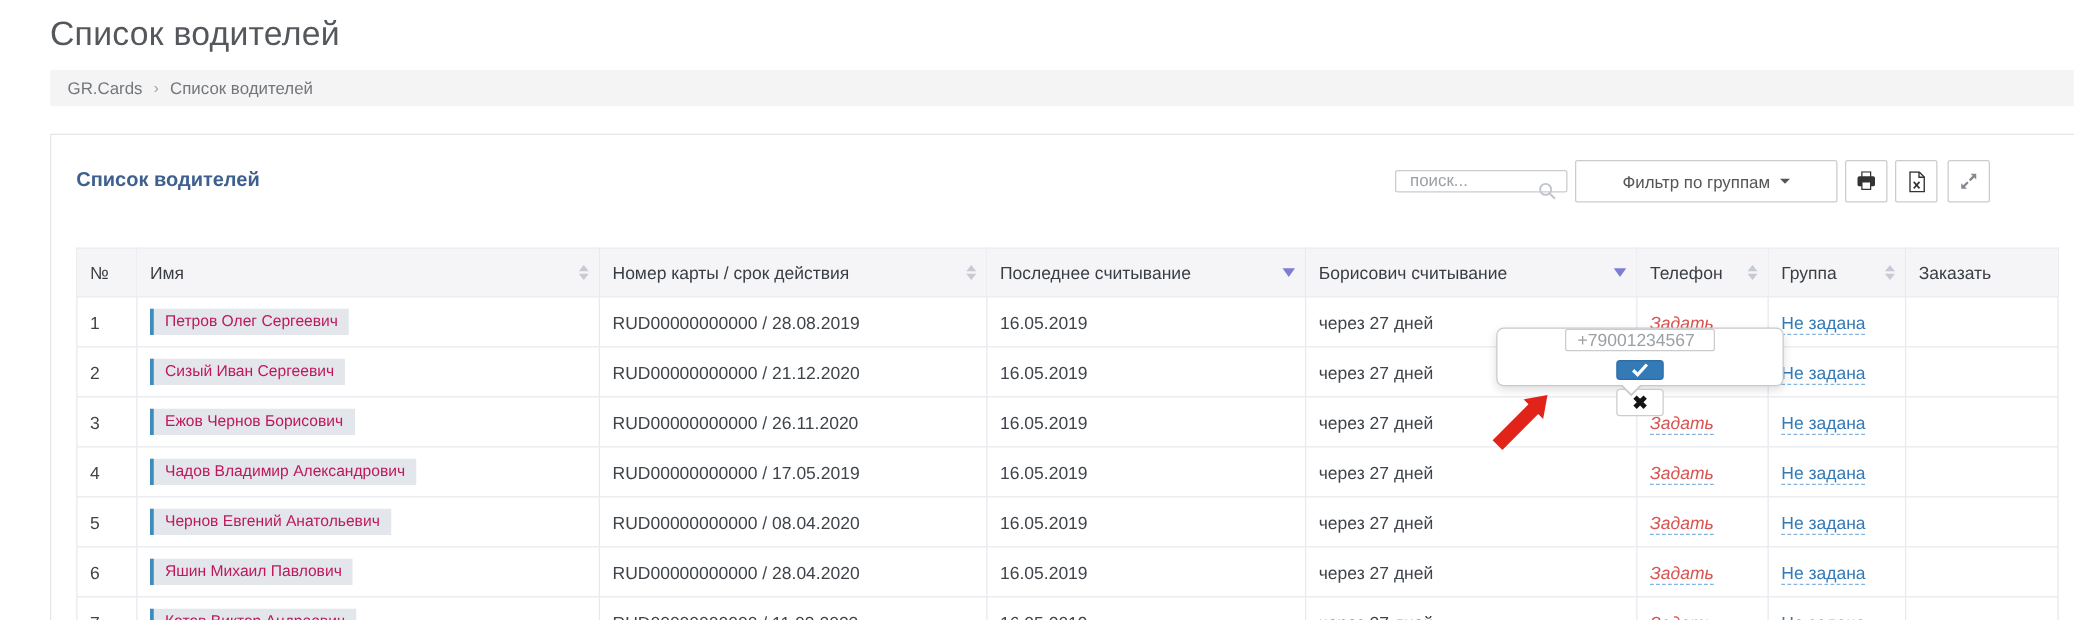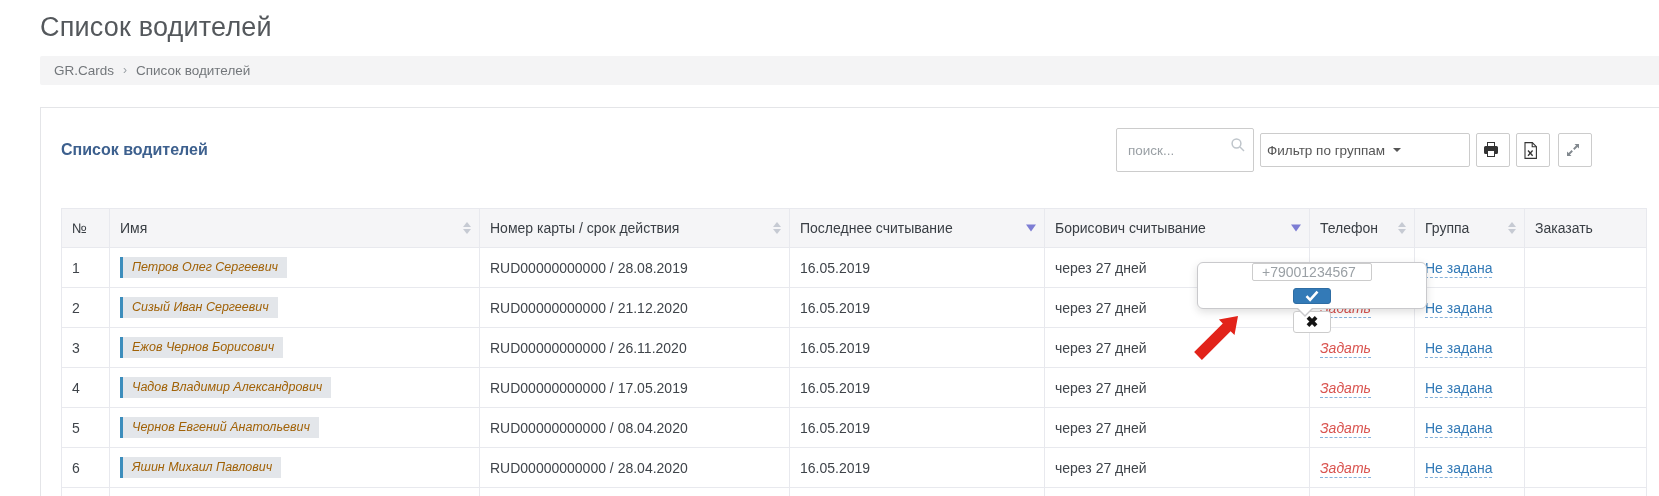--- a/index.html
+++ b/index.html
@@ -10,43 +10,43 @@
   .breadcrumb{margin:0 18px;background:#f4f4f5;padding:7px 14px;font-size:13.5px;color:#73777b;
               display:flex;align-items:flex-start;gap:9px;border-radius:2px;}
   .breadcrumb a{color:#73777b;text-decoration:none;}
   .breadcrumb .sep{color:#9aa0a5;font-size:12px;}
   
   .panel{margin:22px 18px 0;border:1px solid #e4e5e8;background:#fff;height:520px;box-sizing:border-box;}
   .panel-head{display:flex;justify-content:space-between;align-items:center;padding:20px 20px 12px;}
   .panel-title{font-size:16px;font-weight:bold;color:#3d608e;}
   .controls{display:flex;align-items:center;gap:6px;margin-right:50px;}
   .searchbox{position:relative;}
-  .searchbox input{width:138px;height:44px;box-sizing:border-box;border:1px solid #ccc;border-radius:2px;
+  .searchbox input{width:138px;height:18px;box-sizing:border-box;border:1px solid #ccc;border-radius:2px;
                    padding:6px 30px 6px 11px;font-size:13.5px;font-family:inherit;color:#4d7c0f;outline:none;}
   .searchbox input::placeholder{color:#9aa0a5;}
   .searchbox .mag{position:absolute;right:8px;top:9px;}
   .btn{height:34px;box-sizing:border-box;background:#fff;border:1px solid #ccc;border-radius:2px;
-       display:flex;align-items:center;cursor:pointer;font-family:inherit;}
+       display:flex;align-items:center;justify-content:center;cursor:pointer;font-family:inherit;}
   .btn-filter{width:210px;font-size:13.5px;color:#555;gap:8px;}
   .caret{width:0;height:0;border-left:4px solid transparent;border-right:4px solid transparent;border-top:4px solid #555;}
   .btn-icon{width:34px;}
   .btn-expand{margin-left:2px;}
   
   table.grid{border-collapse:collapse;table-layout:fixed;margin:24px 20px 0;width:1586px;}
   .grid th,.grid td{border:1px solid #e8e9ee;font-size:14px;text-align:left;box-sizing:border-box;}
   .grid th{background:#f5f5f7;color:#393e44;font-weight:400;padding:11px 10px;position:relative;}
   .grid td{padding:9px 10px;color:#3f444a;background:#fff;height:38px;}
   col.w-num{width:48px}col.w-name{width:370px}col.w-card{width:310px}col.w-last{width:255px}
   col.w-next{width:265px}col.w-phone{width:105px}col.w-group{width:110px}
   .sort{position:absolute;right:8px;top:50%;transform:translateY(-50%);display:flex;flex-direction:column;gap:2px;}
   .sort .tri-up{width:0;height:0;border-left:4px solid transparent;border-right:4px solid transparent;border-bottom:5px solid #c6cad3;}
   .sort .tri-down{width:0;height:0;border-left:4px solid transparent;border-right:4px solid transparent;border-top:5px solid #c6cad3;}
   .sort.desc .tri-down{border-left:5px solid transparent;border-right:5px solid transparent;border-top:7px solid #7d7dd4;}
   .badge-name{display:inline-block;background:#e3e6ea;border-left:3px solid #3c8dbc;padding:3px 9px 4px;
-              font-size:12.5px;color:#a16207;font-style:italic;}
+              font-size:12.5px;color:#be185d;}
   .link-set{color:#d9534f;font-style:italic;text-decoration:none;border-bottom:1px dashed #85b2dc;padding-bottom:1px;}
   .link-group{color:#337ab7;text-decoration:none;border-bottom:1px dashed #85b2dc;padding-bottom:1px;}
   
   .popover{position:absolute;left:1197px;top:262px;width:230px;height:47px;background:#fff;border:1px solid #c9c9cc;
            border-radius:6px;box-shadow:0 3px 8px rgba(0,0,0,.13);display:flex;align-items:center;gap:7px;
            padding:0 8px;box-sizing:border-box;z-index:5;flex-direction:column;}
   .popover .caret-out{position:absolute;bottom:-9px;left:98px;width:0;height:0;
            border-left:9px solid transparent;border-right:9px solid transparent;border-top:9px solid #c9c9cc;}
   .popover .caret-in{position:absolute;bottom:-7px;left:99px;width:0;height:0;
            border-left:8px solid transparent;border-right:8px solid transparent;border-top:8px solid #fff;}

